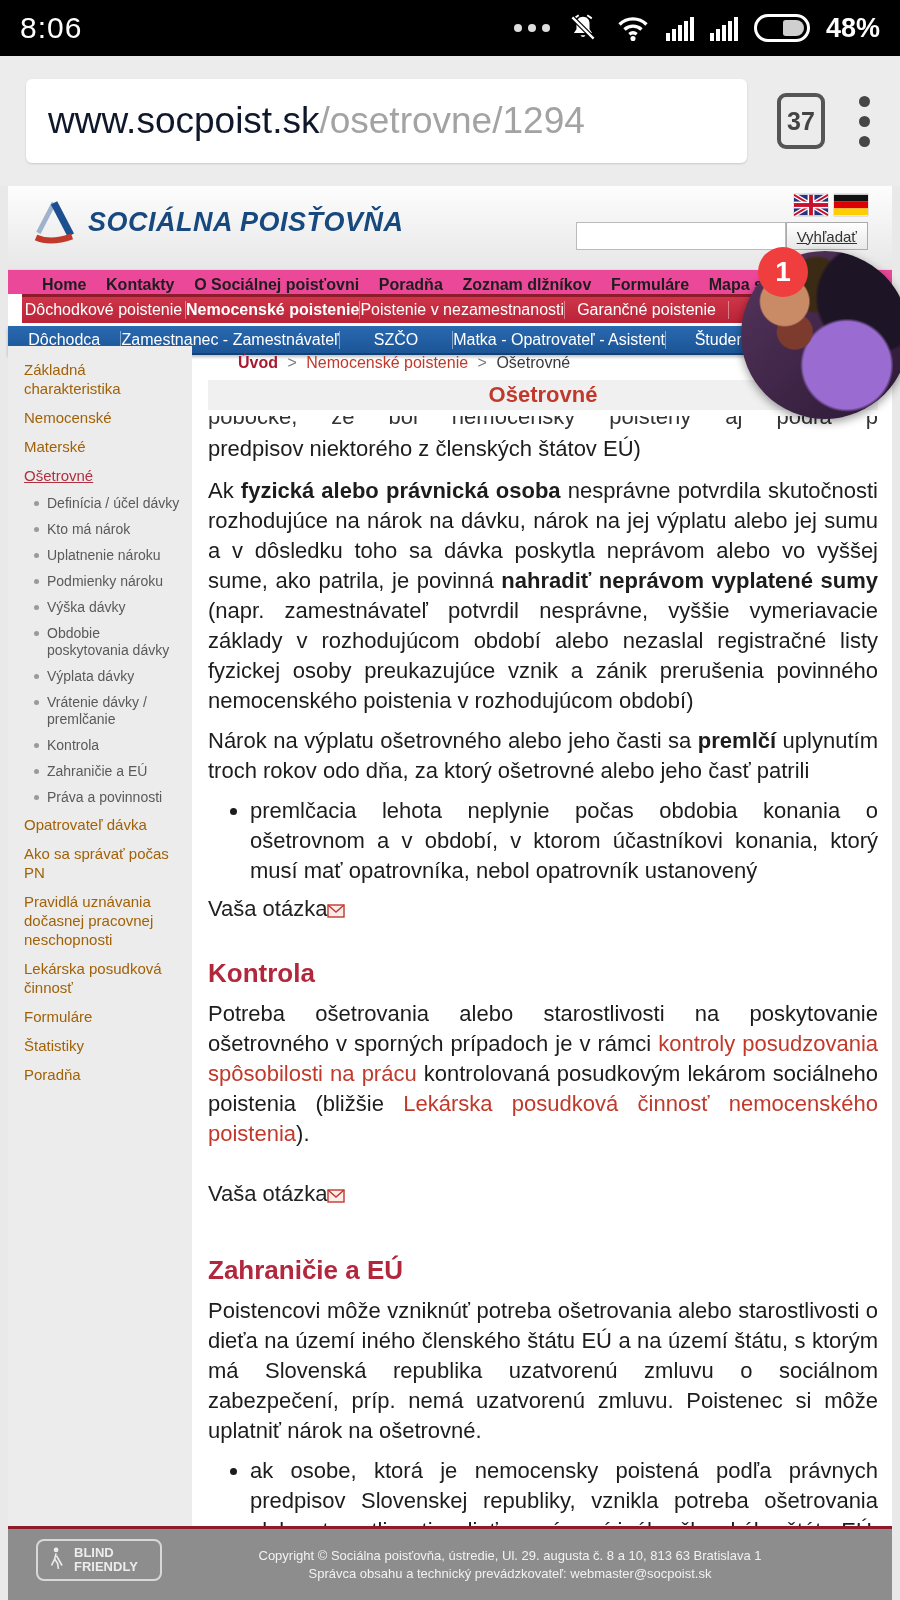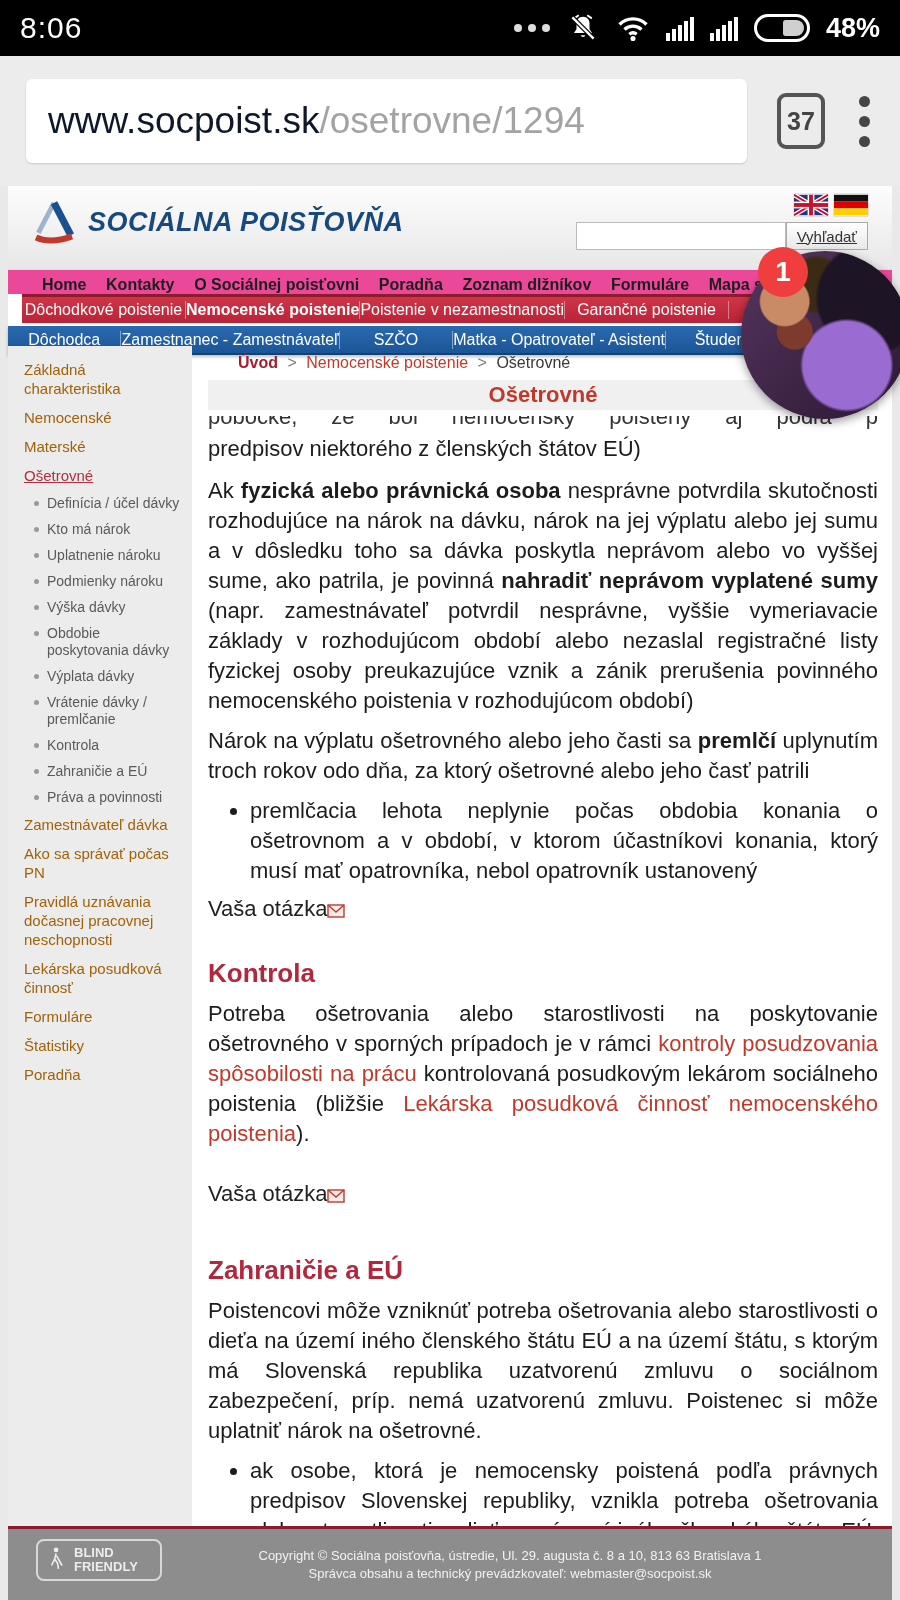--- a/index.html
+++ b/index.html
@@ -287,21 +287,21 @@
             <span class="t">Kontrola</span>
           </div>
         <div class="s-sub">
             <span class="sq"></span>
             <span class="t">Zahraničie a EÚ</span>
           </div>
         <div class="s-sub">
             <span class="sq"></span>
             <span class="t">Práva a povinnosti</span>
           </div>
-        <div class="s-item">Zamestnávateľ dávka</div>
+        <div class="s-item">Opatrovateľ dávka</div>
         <div class="s-item">Ako sa správať počas PN</div>
         <div class="s-item">Pravidlá uznávania dočasnej pracovnej neschopnosti</div>
         <div class="s-item">Lekárska posudková činnosť</div>
         <div class="s-item">Formuláre</div>
         <div class="s-item">Štatistiky</div>
         <div class="s-item">Poradňa</div>
       </div>
 
       <div class="main">
         <div class="breadcrumb">

